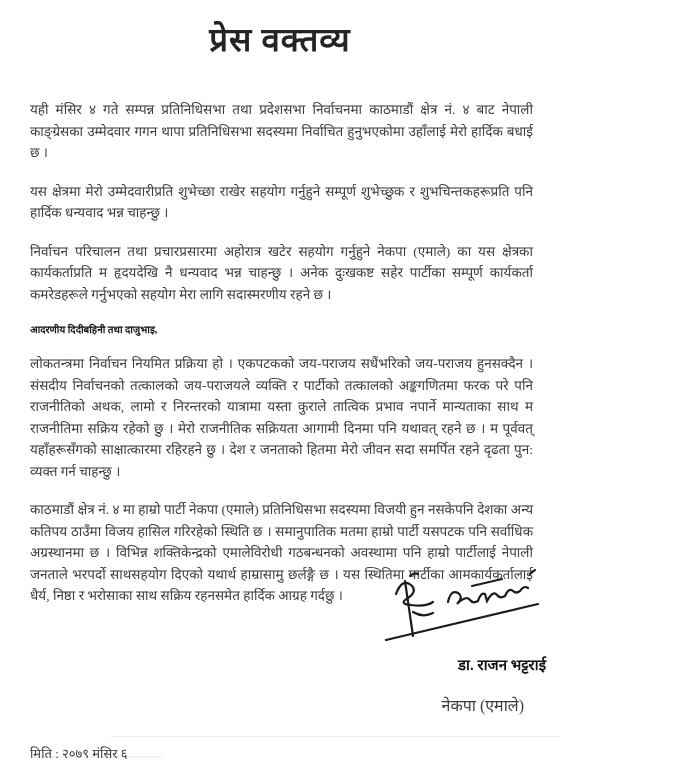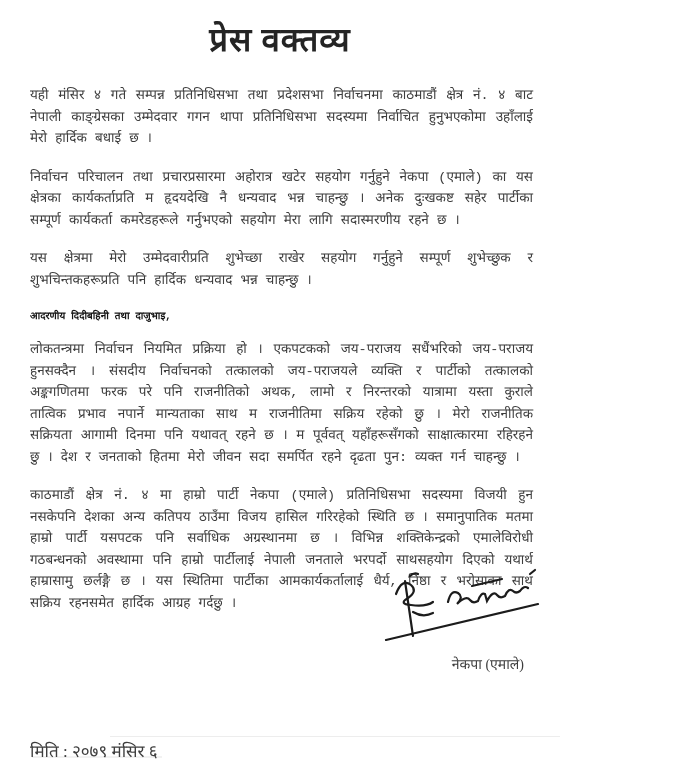--- a/index.html
+++ b/index.html
@@ -19,22 +19,21 @@
   .doc-title {
     text-align: center;
     font-size: 33px;
     font-weight: 600;
     color: #242424;
     margin: 0;
     padding-top: 16px;
     letter-spacing: 1px;
   }
   .content {
-    margin: 24px 27px 0 30px;
-    font-family: Liberation Mono, monospace;
+    margin: 38px 27px 0 30px;
   }
   .para {
     font-size: 13.5px;
     line-height: 21.5px;
     text-align: justify;
     margin: 0 0 17px 0;
   }
   .salutation {
     font-size: 10px;
     font-weight: bold;
@@ -59,29 +58,30 @@
     padding-right: 2px;
     margin-top: 4px;
   }
   .sig-position {
     font-size: 13.5px;
     color: #3d3d3d;
     padding-right: 16px;
     margin-top: 20px;
   }
   .sig-party {
-    font-size: 14px;
+    font-size: 16px;
     color: #3d3d3d;
     padding-right: 24px;
+    margin-top: 20px;
   }
   .date-line {
     position: absolute;
     left: 30px;
     bottom: 6px;
-    font-size: 17px;
+    font-size: 13px;
     color: #3d3d3d;
   }
   .scan-crease-1 {
     position: absolute;
     left: 110px;
     right: 0;
     top: 736px;
     height: 1px;
     background: #ededed;
   }
@@ -96,22 +96,22 @@
 </style>
 </head>
 <body>
 
 <div class="page">
 
   <h1 class="doc-title">प्रेस वक्तव्य</h1>
 
   <div class="content">
     <p class="para">यही मंसिर ४ गते सम्पन्न प्रतिनिधिसभा तथा प्रदेशसभा निर्वाचनमा काठमाडौं क्षेत्र नं. ४ बाट नेपाली काङ्ग्रेसका उम्मेदवार गगन थापा प्रतिनिधिसभा सदस्यमा निर्वाचित हुनुभएकोमा उहाँलाई मेरो हार्दिक बधाई छ ।</p>
+    <p class="para">यस क्षेत्रमा मेरो उम्मेदवारीप्रति शुभेच्छा राखेर सहयोग गर्नुहुने सम्पूर्ण शुभेच्छुक र शुभचिन्तकहरूप्रति पनि हार्दिक धन्यवाद भन्न चाहन्छु ।</p>
     <p class="para">निर्वाचन परिचालन तथा प्रचारप्रसारमा अहोरात्र खटेर सहयोग गर्नुहुने नेकपा (एमाले) का यस क्षेत्रका  कार्यकर्ताप्रति म हृदयदेखि नै धन्यवाद भन्न चाहन्छु । अनेक दुःखकष्ट सहेर पार्टीका सम्पूर्ण कार्यकर्ता कमरेडहरूले गर्नुभएको सहयोग मेरा लागि सदास्मरणीय रहने छ ।</p>
-    <p class="para">यस क्षेत्रमा मेरो उम्मेदवारीप्रति शुभेच्छा राखेर सहयोग गर्नुहुने सम्पूर्ण शुभेच्छुक र शुभचिन्तकहरूप्रति पनि हार्दिक धन्यवाद भन्न चाहन्छु ।</p>
 
     <p class="salutation">आदरणीय दिदीबहिनी तथा दाजुभाइ,</p>
 
     <p class="para">लोकतन्त्रमा निर्वाचन नियमित प्रक्रिया हो । एकपटकको जय-पराजय सधैंभरिको जय-पराजय हुनसक्दैन । संसदीय निर्वाचनको तत्कालको जय-पराजयले व्यक्ति र पार्टीको तत्कालको अङ्कगणितमा फरक परे पनि राजनीतिको अथक, लामो र निरन्तरको यात्रामा यस्ता कुराले तात्विक प्रभाव नपार्ने मान्यताका साथ म राजनीतिमा सक्रिय रहेको छु । मेरो राजनीतिक सक्रियता आगामी दिनमा पनि यथावत् रहने छ । म पूर्ववत् यहाँहरूसँगको साक्षात्कारमा रहिरहने छु । देश र जनताको हितमा मेरो जीवन सदा समर्पित रहने दृढता पुन: व्यक्त गर्न चाहन्छु ।</p>
     <p class="para">काठमाडौं क्षेत्र नं. ४ मा हाम्रो पार्टी नेकपा (एमाले) प्रतिनिधिसभा सदस्यमा विजयी हुन नसकेपनि देशका अन्य कतिपय ठाउँमा विजय हासिल गरिरहेको स्थिति छ । समानुपातिक मतमा हाम्रो पार्टी यसपटक पनि सर्वाधिक अग्रस्थानमा छ । विभिन्न शक्तिकेन्द्रको एमालेविरोधी गठबन्धनको अवस्थामा पनि हाम्रो पार्टीलाई नेपाली जनताले भरपर्दो साथसहयोग दिएको यथार्थ हाम्रासामु छर्लङ्गै छ । यस स्थितिमा पार्टीका आमकार्यकर्तालाई  धैर्य, निष्ठा र भरोसाका साथ सक्रिय रहनसमेत हार्दिक आग्रह गर्दछु ।</p>
   </div>
 
   <div class="signature-col">
     <svg class="signature-art" width="162" height="84" viewBox="0 0 162 84" fill="none" xmlns="http://www.w3.org/2000/svg">
       <g stroke="#1c1c1c" stroke-width="2.2" stroke-linecap="round" fill="none">
@@ -124,20 +124,21 @@
 
         <path d="M68 42 q3 -13 10 -9 q6 4 -1 11 q9 -9 13 -4 q3 4 8 1 q3 -9 7 -7 l2 7 q6 -11 10 -6 q3 4 8 1 q4 -9 8 -5 q3 3 7 0 q4 -6 8 -3"></path>
 
         <path d="M92 26 l30 -7"></path>
 
         <path d="M150 14 l5 -4"></path>
 
         <path d="M6 80 L158 44"></path>
       </g>
     </svg>
+    <div class="sig-name">डा. राजन भट्टराई</div>
     <div class="sig-party">नेकपा (एमाले)</div>
   </div>
 
   <div class="scan-crease-1"></div>
   <div class="scan-crease-2"></div>
 
   <div class="date-line">मिति : २०७९ मंसिर ६</div>
 
 </div>
 

